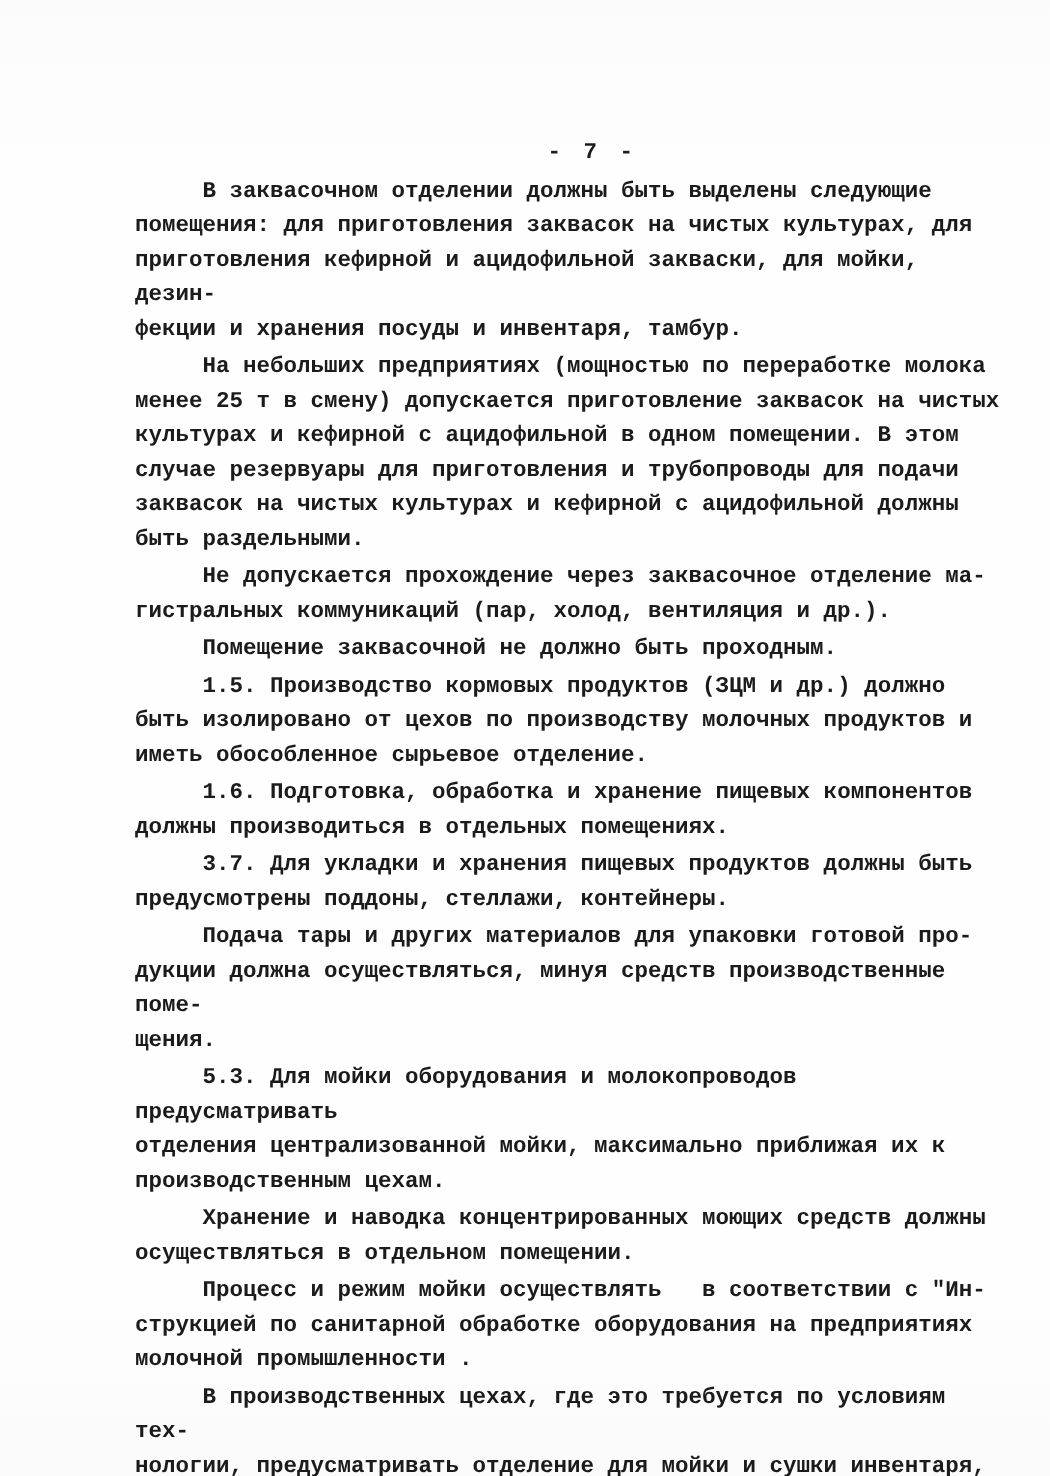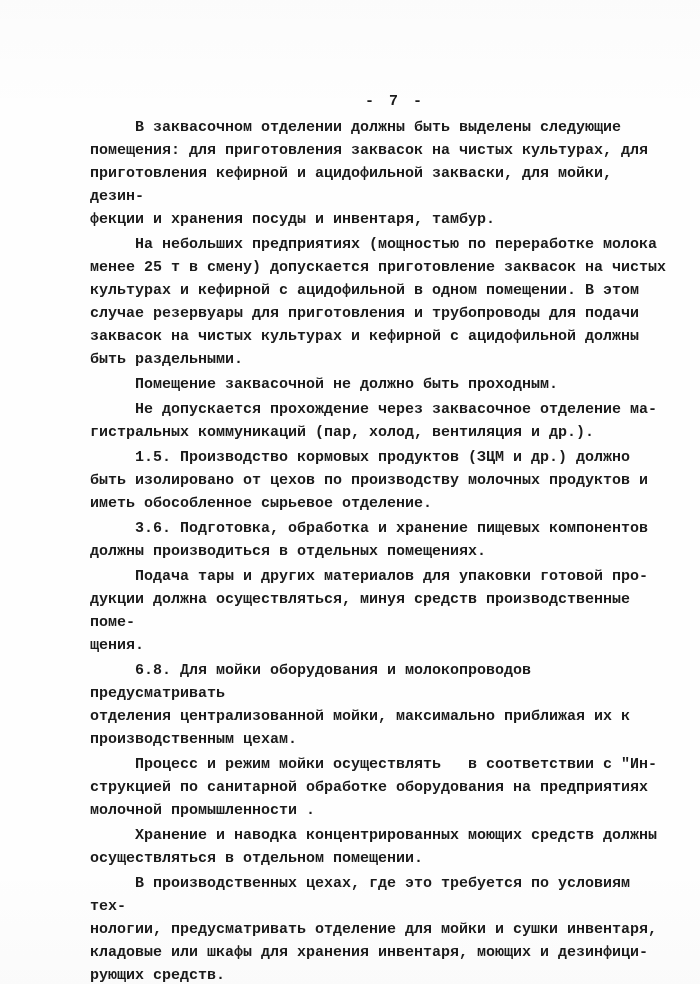--- a/index.html
+++ b/index.html
@@ -58,38 +58,40 @@
     <p class="paragraph">     В заквасочном отделении должны быть выделены следующие
 помещения: для приготовления заквасок на чистых культурах, для
 приготовления кефирной и ацидофильной закваски, для мойки, дезин-
 фекции и хранения посуды и инвентаря, тамбур.</p>
     <p class="paragraph">     На небольших предприятиях (мощностью по переработке молока
 менее 25 т в смену) допускается приготовление заквасок на чистых
 культурах и кефирной с ацидофильной в одном помещении. В этом
 случае резервуары для приготовления и трубопроводы для подачи
 заквасок на чистых культурах и кефирной с ацидофильной должны
 быть раздельными.</p>
-    <p class="paragraph">     Помещение заквасочной не должно быть проходным.</p>
     <p class="paragraph">     Не допускается прохождение через заквасочное отделение ма-
 гистральных коммуникаций (пар, холод, вентиляция и др.).</p>
+    <p class="paragraph">     Помещение заквасочной не должно быть проходным.</p>
     <p class="paragraph">     1.5. Производство кормовых продуктов (ЗЦМ и др.) должно
 быть изолировано от цехов по производству молочных продуктов и
 иметь обособленное сырьевое отделение.</p>
-    <p class="paragraph">     3.6. Подготовка, обработка и хранение пищевых компонентов
+    <p class="paragraph">     1.6. Подготовка, обработка и хранение пищевых компонентов
 должны производиться в отдельных помещениях.</p>
+    <p class="paragraph">     3.7. Для укладки и хранения пищевых продуктов должны быть
+предусмотрены поддоны, стеллажи, контейнеры.</p>
     <p class="paragraph">     Подача тары и других материалов для упаковки готовой про-
 дукции должна осуществляться, минуя средств производственные поме-
 щения.</p>
-    <p class="paragraph">     6.8. Для мойки оборудования и молокопроводов предусматривать
+    <p class="paragraph">     5.3. Для мойки оборудования и молокопроводов предусматривать
 отделения централизованной мойки, максимально приближая их к
 производственным цехам.</p>
+    <p class="paragraph">     Хранение и наводка концентрированных моющих средств должны
+осуществляться в отдельном помещении.</p>
     <p class="paragraph">     Процесс и режим мойки осуществлять   в соответствии с "Ин-
 струкцией по санитарной обработке оборудования на предприятиях
 молочной промышленности .</p>
-    <p class="paragraph">     Хранение и наводка концентрированных моющих средств должны
-осуществляться в отдельном помещении.</p>
     <p class="paragraph">     В производственных цехах, где это требуется по условиям тех-
 нологии, предусматривать отделение для мойки и сушки инвентаря,
 кладовые или шкафы для хранения инвентаря, моющих и дезинфици-
 рующих средств.</p>
 
   </div>
 </div>
 
 </body></html>

